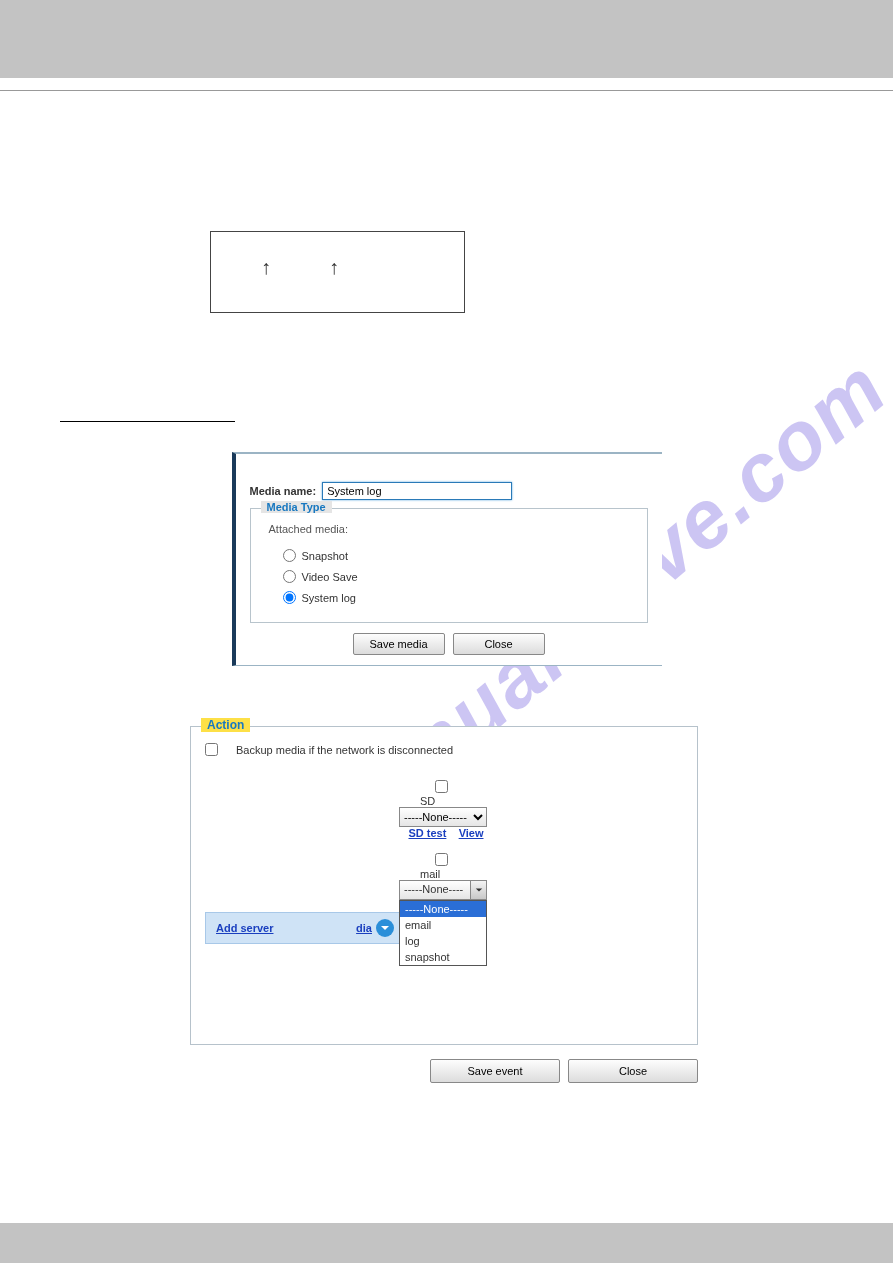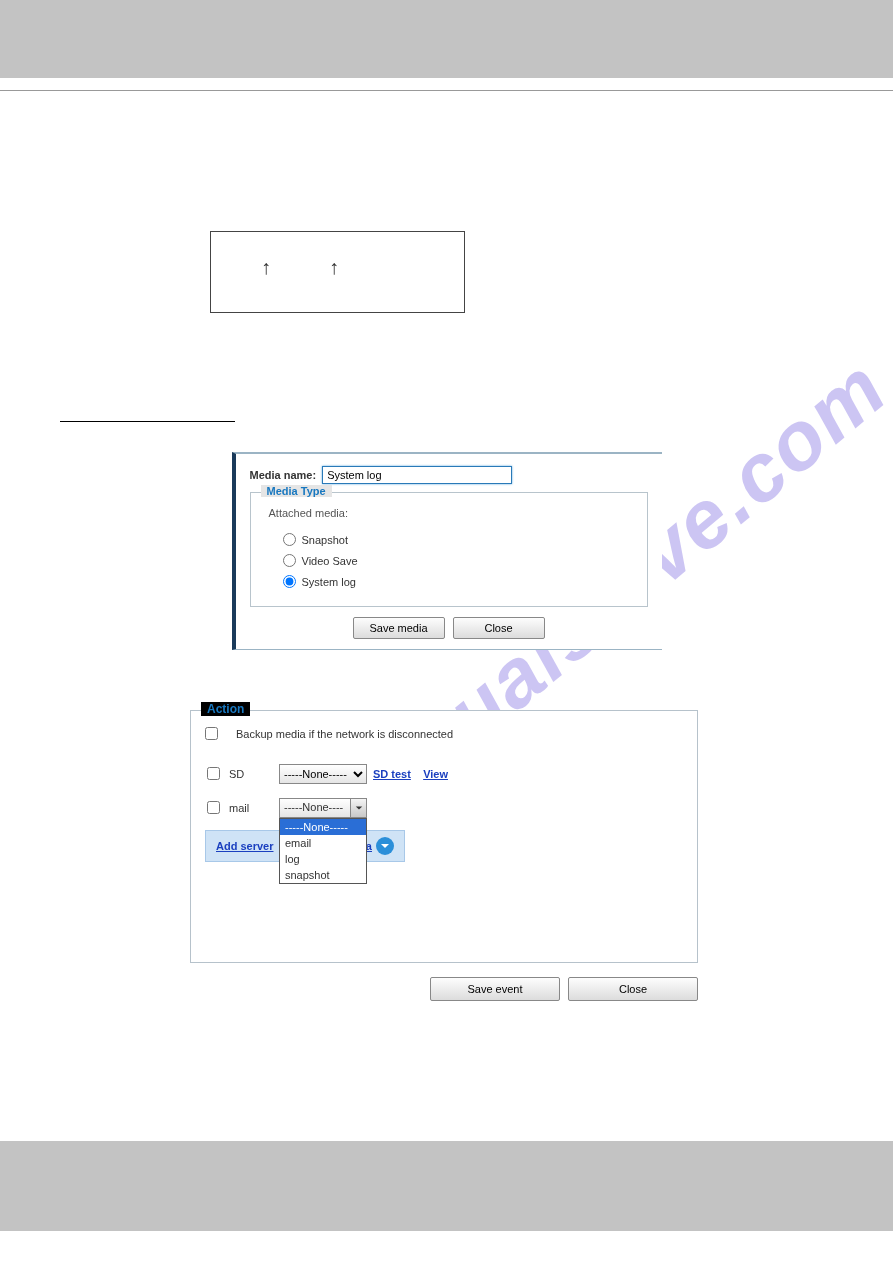--- a/index.html
+++ b/index.html
@@ -43,21 +43,21 @@
   }
 
   
   .shot-media {
     width: 430px;
     margin: 30px auto 0 auto;
     border-left: 4px solid #1a3a5a;
     border-top: 2px solid #9bb4c4;
     border-bottom: 1px solid #9bb4c4;
     background: #fff;
-    padding: 12px 14px 10px 14px;
+    padding: 28px 14px 10px 14px;
   }
   .media-name-row {
     display: flex;
     align-items: center;
     gap: 6px;
     margin-bottom: 8px;
   }
   .media-name-label { font-weight: bold; font-size: 11px; }
   .media-name-input {
     border: 1px solid #2a7ab8;
@@ -133,21 +133,21 @@
   .action-fieldset {
     border: 1px solid #b6c2cb;
     padding: 16px 14px 100px 14px;
     position: relative;
     background: #fff;
   }
   .action-legend {
     position: absolute;
     top: -9px;
     left: 10px;
-    background: #000000;
+    background: #fde047;
     padding: 0 6px;
     color: #1878c0;
     font-weight: bold;
     font-size: 12px;
     text-align: right;
   }
   .backup-row {
     display: flex;
     align-items: center;
     gap: 18px;
@@ -165,20 +165,21 @@
   .col-chk { width: 22px; border-right: 1px solid #fff; }
   .col-server { width: 52px; text-align: center; padding: 6px 0; border-right: 1px solid #fff;}
   .col-media { width: 90px; text-align: center; padding: 6px 0; border-right: 1px solid #fff;}
   .col-extra { flex: 1; text-align: center; padding: 6px 0; }
 
   .action-row {
     display: flex;
     align-items: center;
     font-size: 11px;
     padding-top: 14px;
+    flex-direction: column;
   }
   .arow-chk { width: 22px; }
   .arow-chk input { margin-left: 2px; }
   .arow-server { width: 52px; padding-left: 2px; }
   .arow-media { width: 90px; }
   .arow-extra { flex: 1; padding-left: 4px; }
   .media-select {
     width: 88px;
     height: 20px;
     font-size: 11px;

